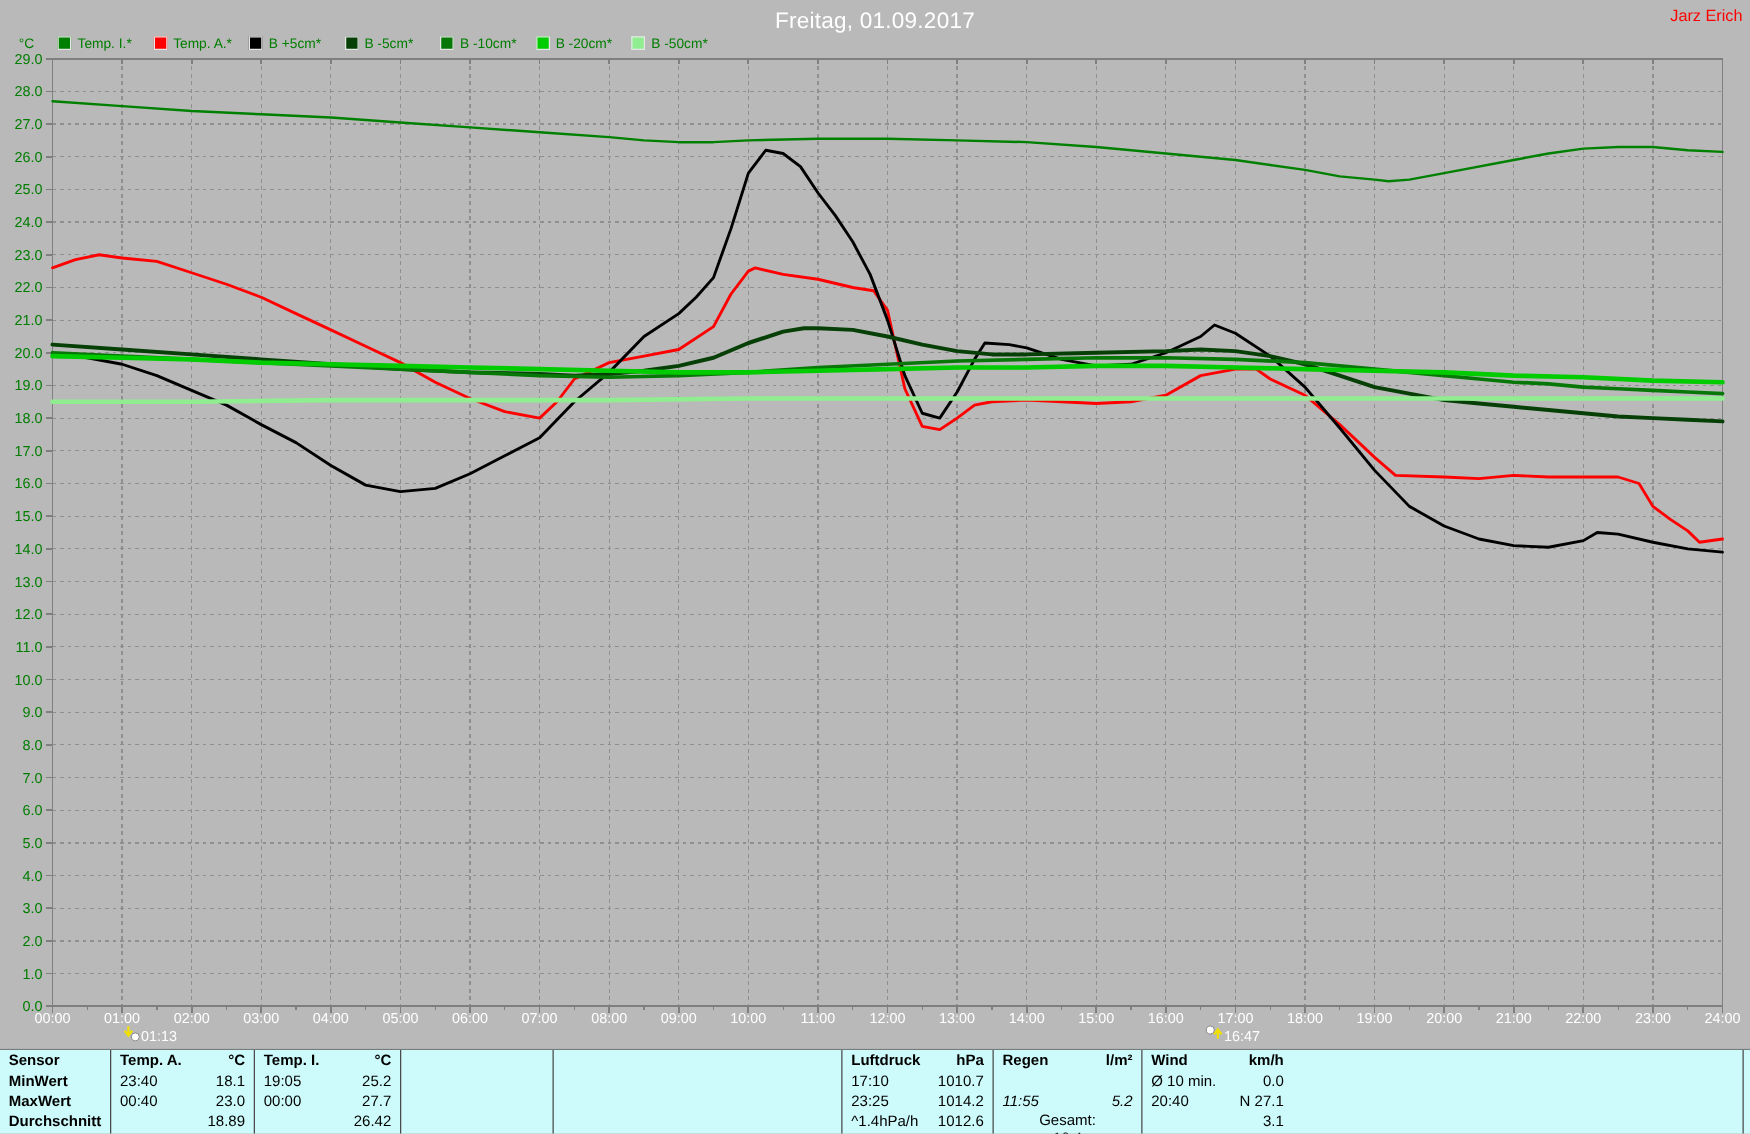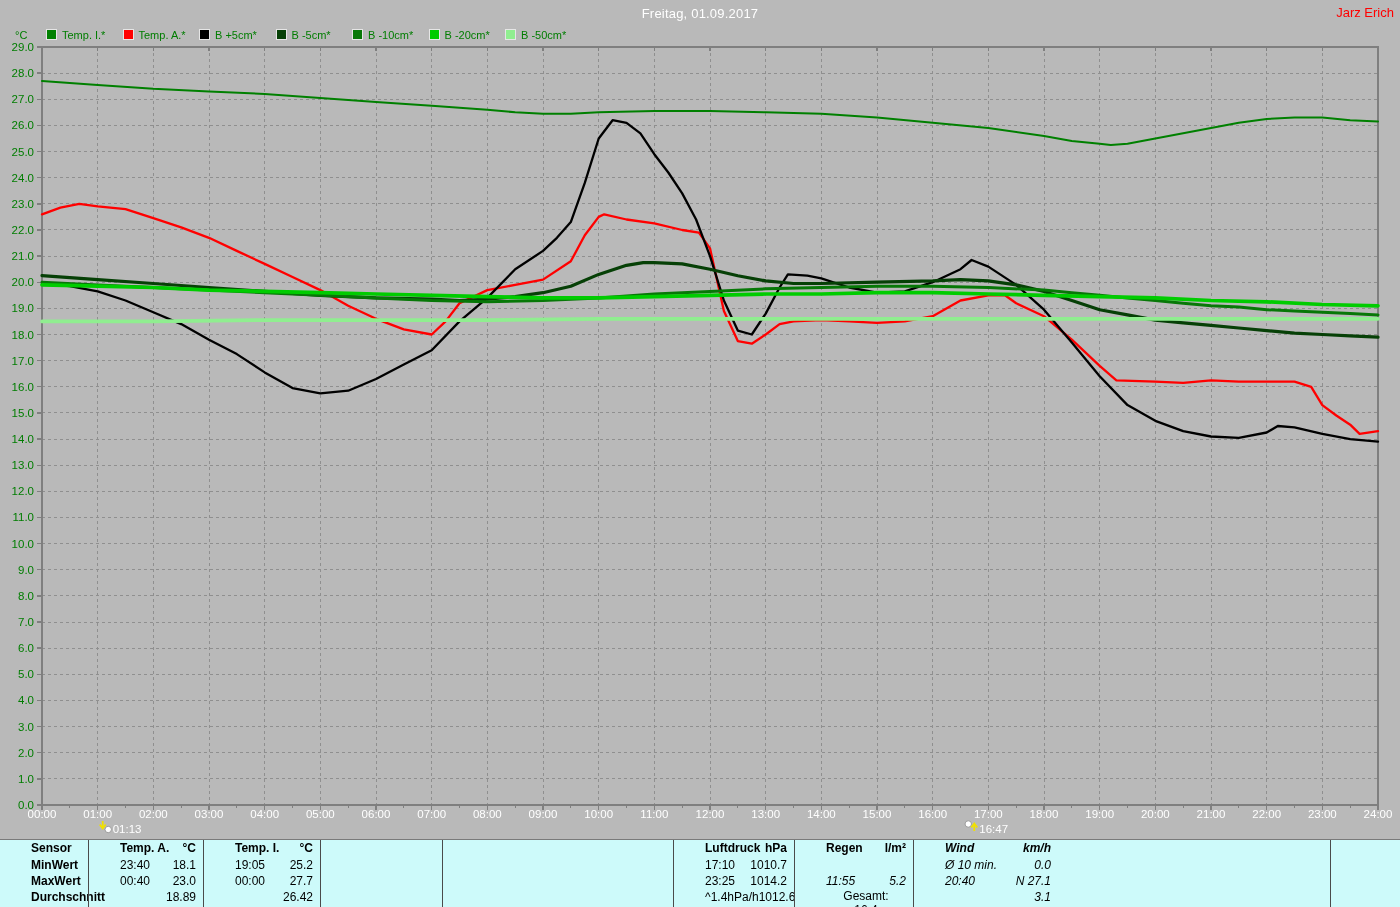--- a/index.html
+++ b/index.html
@@ -1,34 +1,34 @@
 <!DOCTYPE html>
 <html><head>
 <meta charset="utf-8">
 <style>
   html,body{margin:0;padding:0;}
   body{width:1400px;height:907px;overflow:hidden;background:#b9b9b9;
        font-family:"Liberation Sans",sans-serif;}
   #stage{position:relative;width:1400px;height:907px;}
   #title{position:absolute;top:6px;left:0;width:100%;text-align:center;
-         color:#ffffff;font-size:13px;letter-spacing:.2px;}
+         color:#ffffff;font-size:18px;letter-spacing:.2px;}
   #user{position:absolute;top:5px;right:6px;color:#ff0000;font-size:13px;}
   #unit{position:absolute;top:29px;left:15px;color:#007d00;font-size:11px;}
   #legend{position:absolute;top:29px;left:46px;display:flex;}
   .leg-item{width:76.5px;display:flex;align-items:flex-start;flex:0 0 auto;}
   .leg-swatch{width:9px;height:9px;border:1px solid #e6e6e6;margin-right:5px;flex:0 0 auto;}
   .leg-label{color:#007d00;font-size:11px;white-space:nowrap;}
   #chart-svg{position:absolute;top:0;left:0;}
   #info-table{position:absolute;top:839px;left:0;width:1400px;height:68px;
               background:#cdfafa;border-top:1px solid #7a7a7a;box-sizing:border-box;}
   .tcol{position:absolute;top:0;height:67px;box-sizing:border-box;}
   .tcol.bordered{border-left:1px solid #4a4a4a;}
   .tcol.last{border-right:1px solid #4a4a4a;}
   .trow{height:16.4px;display:flex;justify-content:space-between;
-        align-items:center;padding:0 7px;font-size:12px;color:#000;margin-left:24px;}
+        align-items:center;padding:0 7px;font-size:12px;color:#000;}
   .trow .l{white-space:nowrap;}
   .trow .r{white-space:nowrap;text-align:right;}
   .trow.hdr .l,.trow.hdr .r,.trow .lbl{font-weight:bold;}
   .trow .lbl{white-space:nowrap;}
 </style>
 </head>
 <body>
 
 <div id="stage">
   <div id="title">Freitag, 01.09.2017</div>
@@ -406,21 +406,21 @@
         </div>
         <div class="trow" style="box-sizing: border-box; font-style: italic;">
           <span class="l">11:55</span>
           <span class="r">5.2</span>
         </div>
         <div class="trow" style="box-sizing: border-box; flex-direction: column;">
           <span class="l">Gesamt:</span>
           <span class="r">16.4</span>
         </div>
       </div>
-      <div class="tcol bordered last" style="left: 913px; width: 418px; font-style: italic;">
+      <div class="tcol bordered last" style="left: 913px; width: 482px;">
         <div class="trow hdr" style="width: 120px; box-sizing: border-box;">
           <span class="l">Wind</span>
           <span class="r">km/h</span>
         </div>
         <div class="trow" style="width: 120px; box-sizing: border-box;">
           <span class="l">Ø 10 min.</span>
           <span class="r">0.0</span>
         </div>
         <div class="trow" style="width: 120px; box-sizing: border-box;">
           <span class="l">20:40</span>

